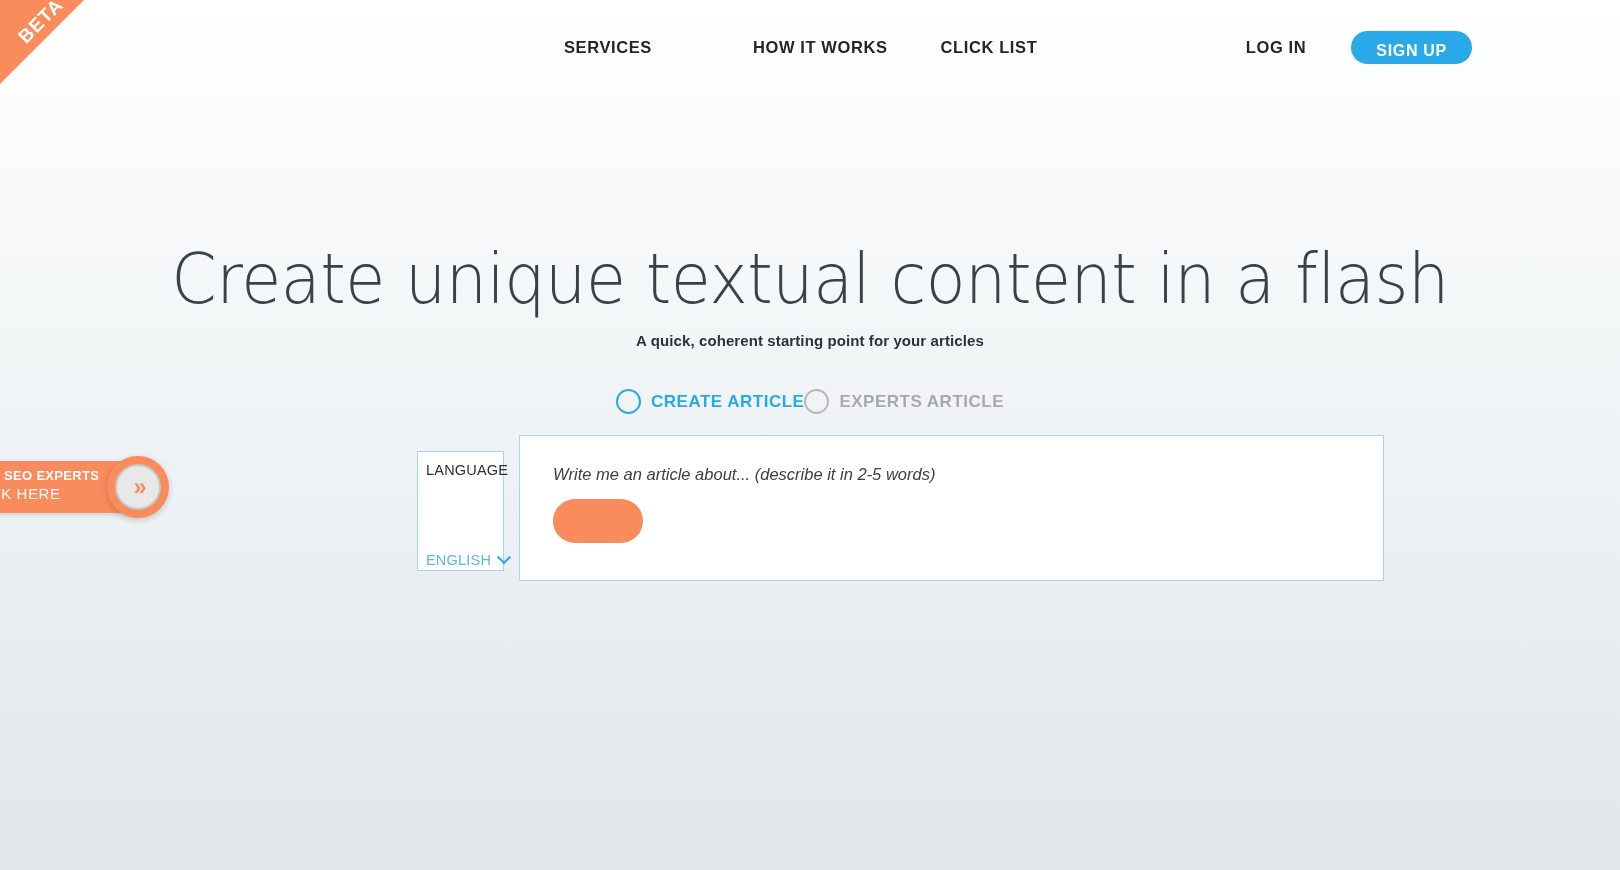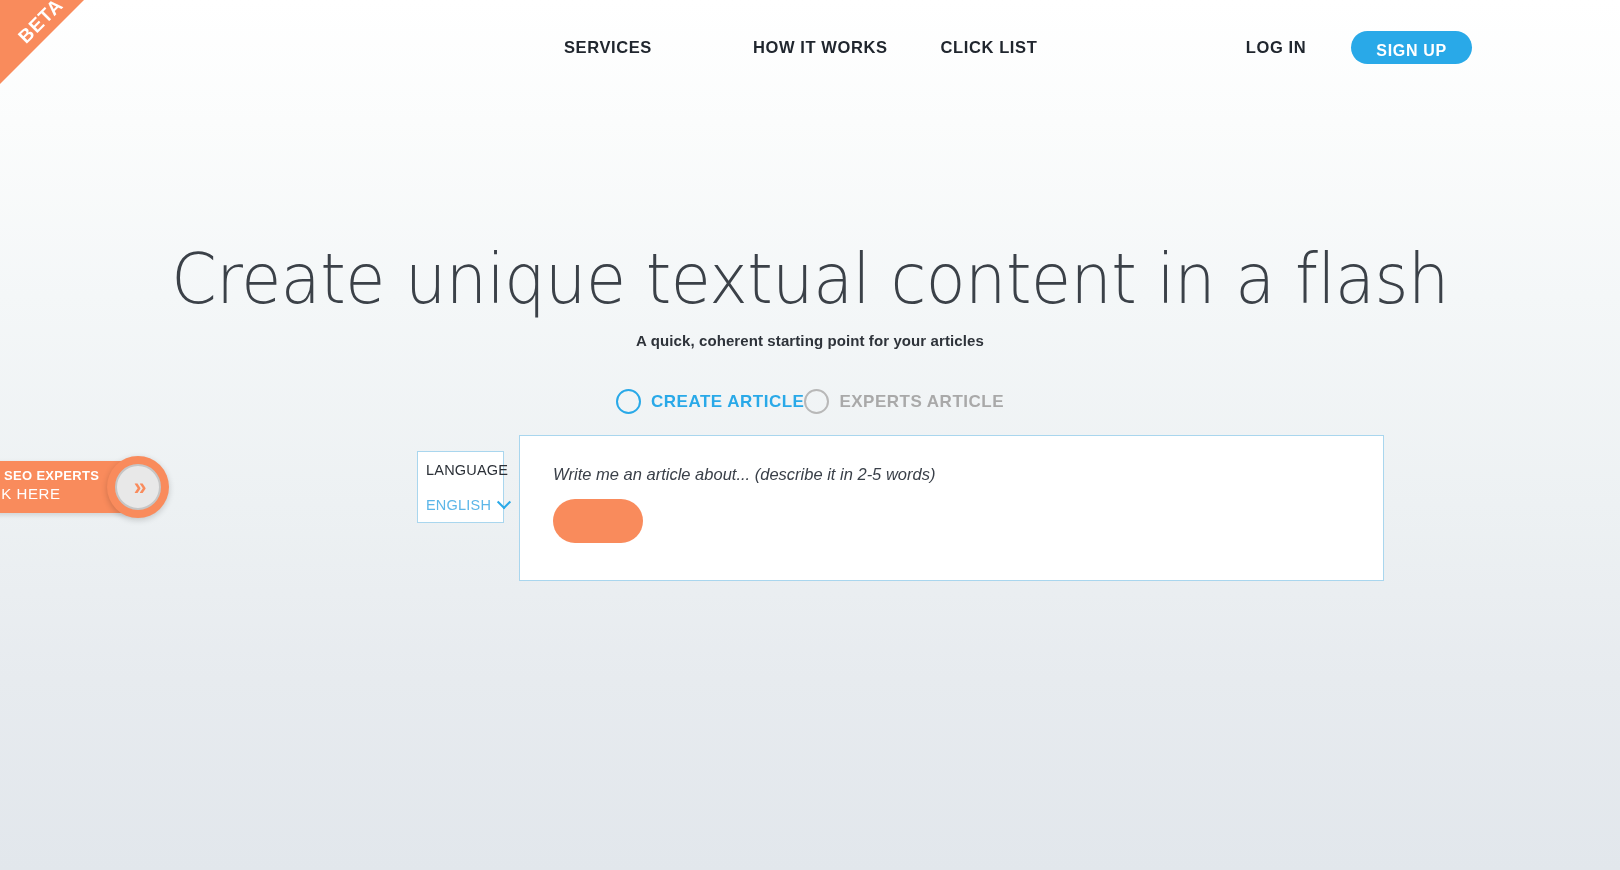--- a/index.html
+++ b/index.html
@@ -165,36 +165,36 @@
   .form-area {
     position: relative;
     margin-top: 37px;
     height: 200px;
   }
   .language-box {
     position: absolute;
     left: 417px;
     top: 0;
     width: 87px;
-    height: 72px;
+    height: 120px;
     border: 1px solid #a9d6ee;
     background: #ffffff;
     padding: 10px 0 0 8px;
     cursor: pointer;
   }
   .language-label {
     font-size: 14.5px;
     color: #2b3037;
     letter-spacing: 0.2px;
     white-space: nowrap;
   }
   .language-value-row {
     position: absolute;
     left: 8px;
-    bottom: 9px;
+    bottom: 2px;
     display: flex;
     align-items: center;
     gap: 8px;
   }
   .language-value {
     font-size: 14.5px;
     color: #5cb6e8;
     letter-spacing: 0.2px;
     white-space: nowrap;
   }

